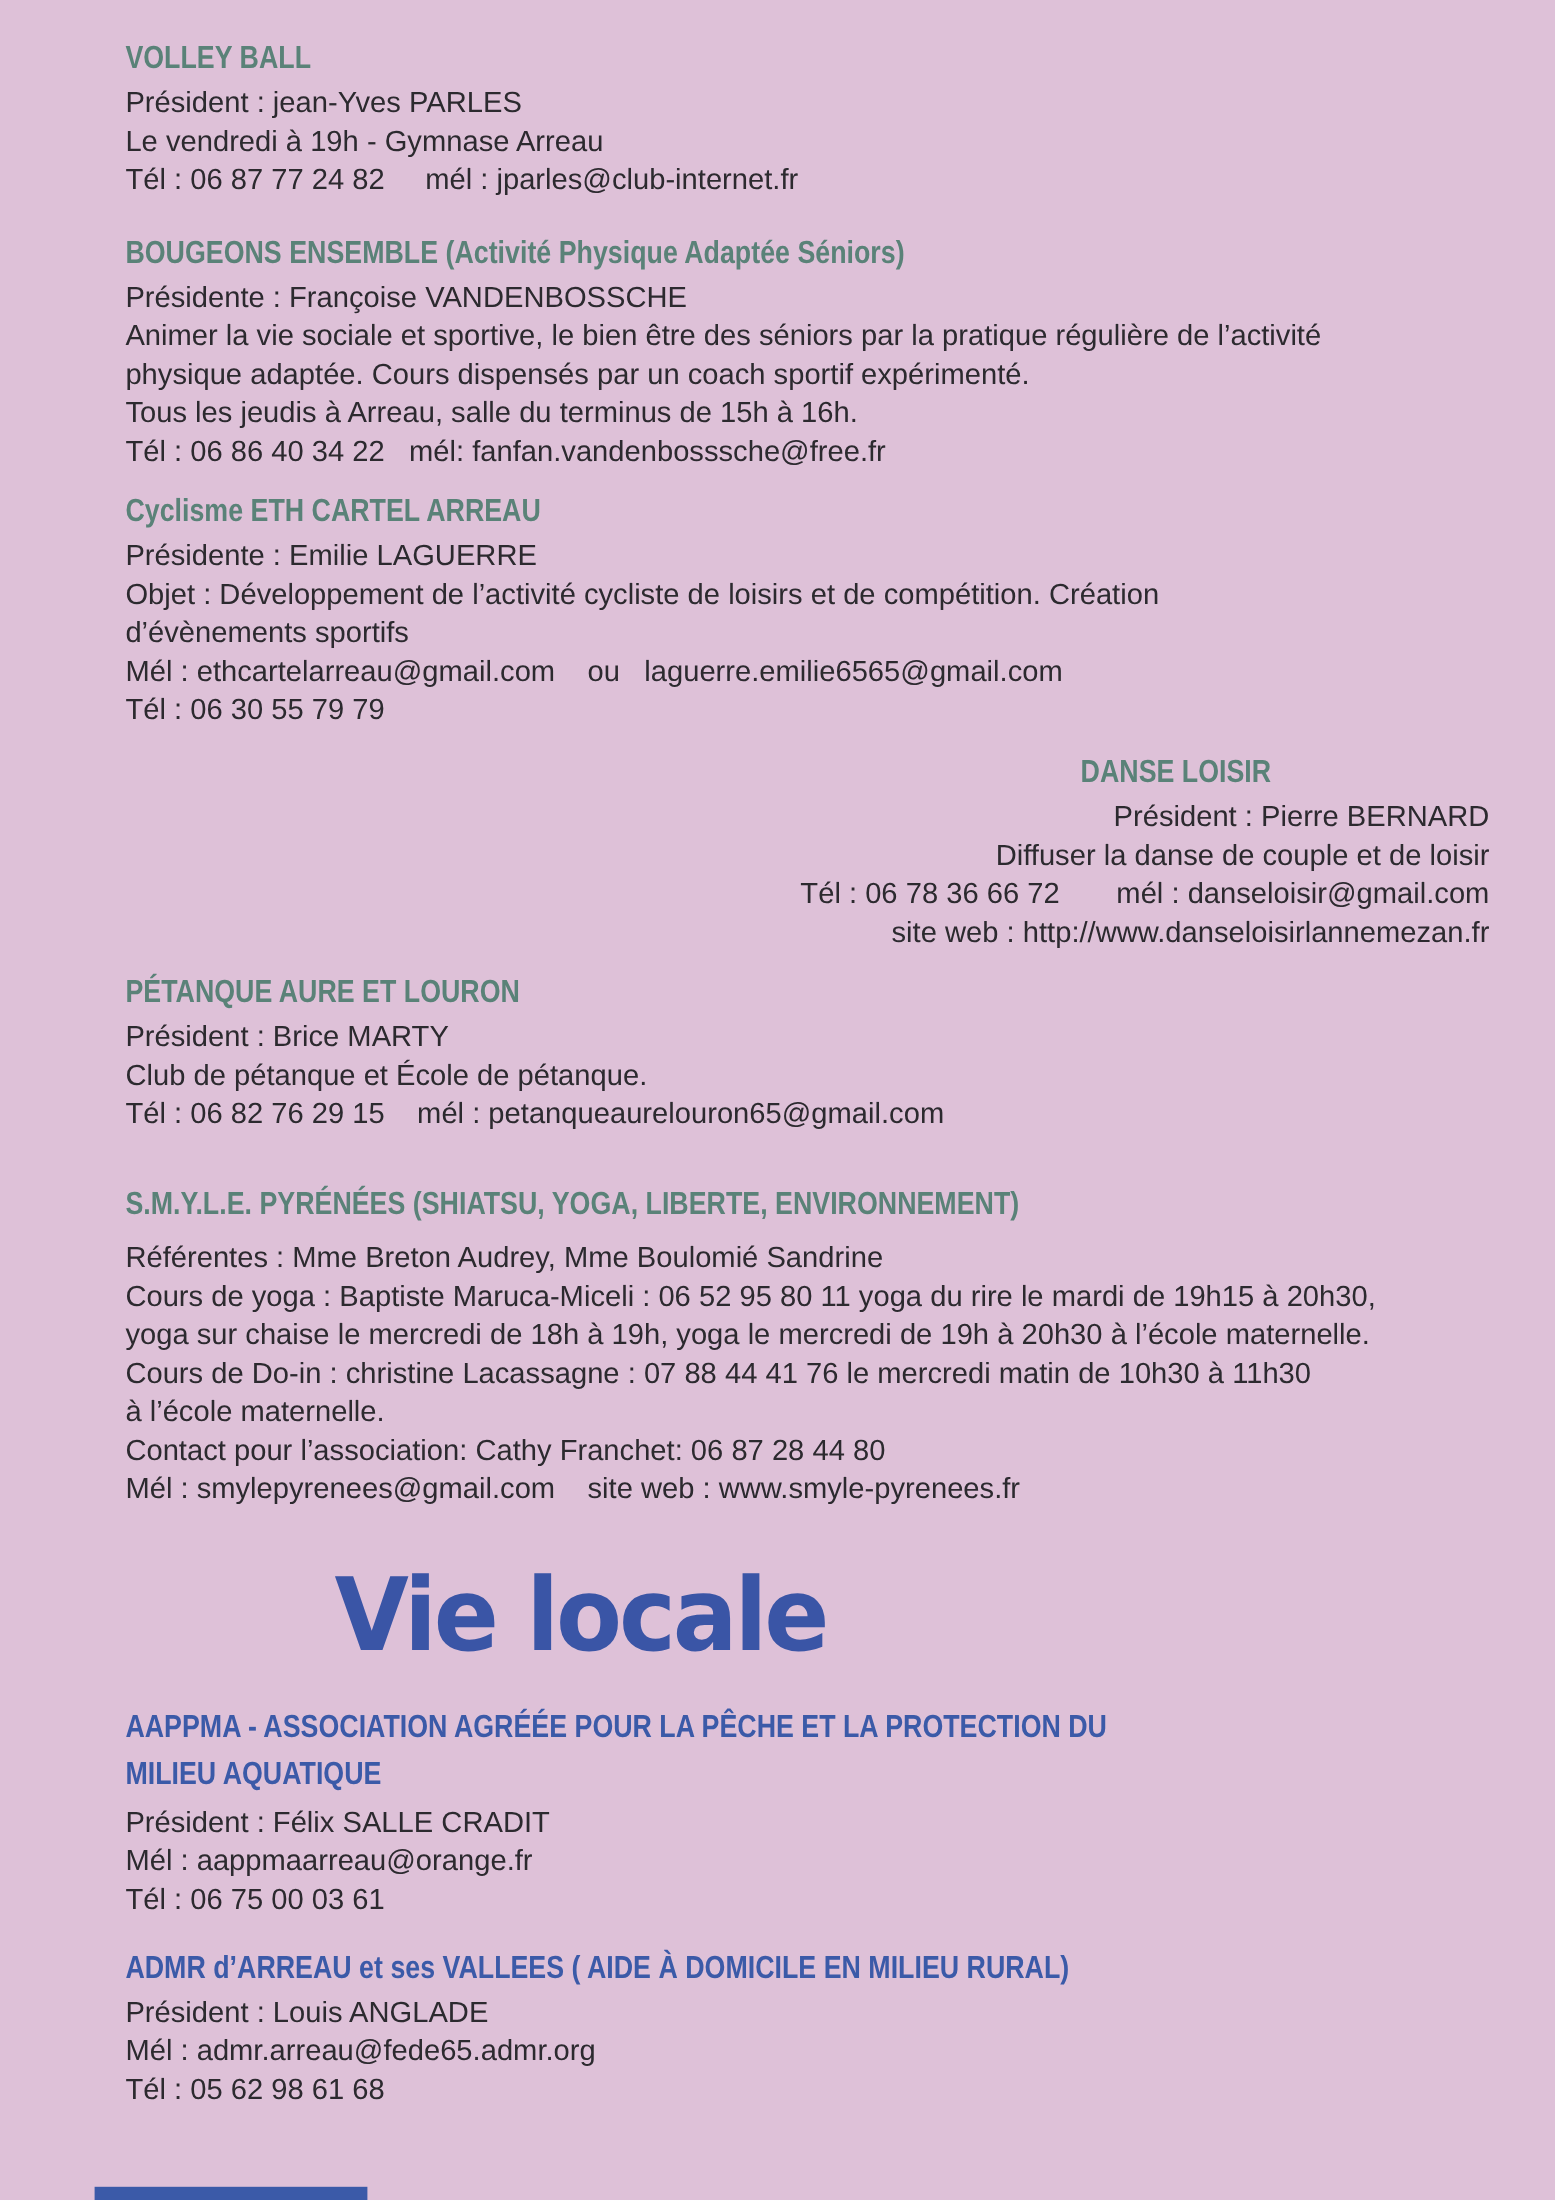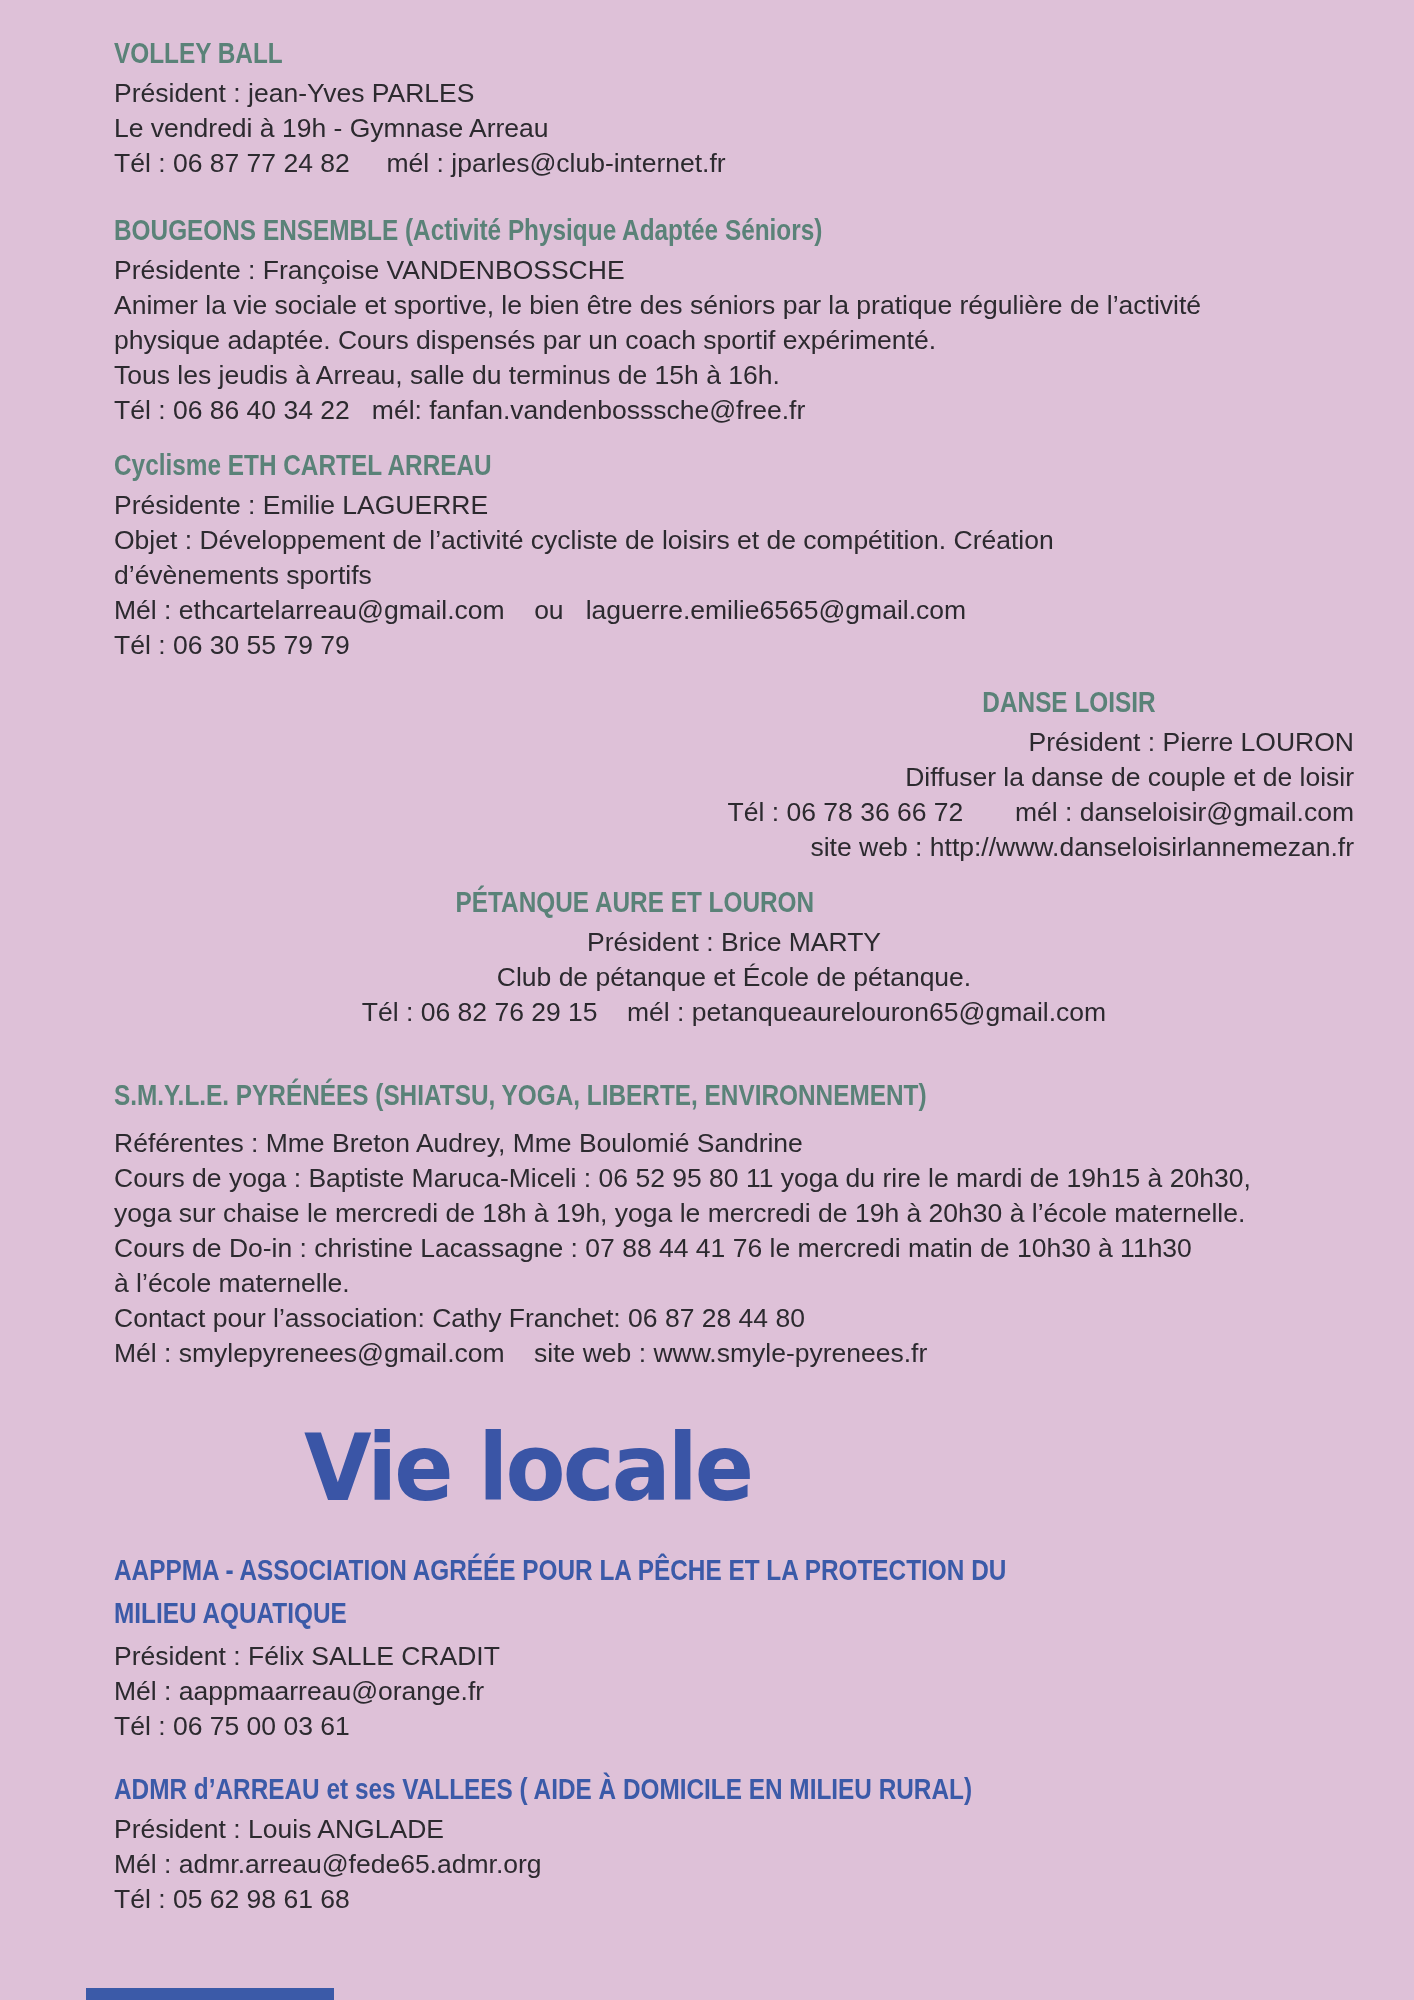--- a/index.html
+++ b/index.html
@@ -25,21 +25,21 @@
     font-weight: bold;
     white-space: nowrap;
     transform: scaleX(0.84);
     transform-origin: left center;
   }
   .teal { color: var(--teal, #5a8278); }
   .blue { color: var(--blue, #3b5aa8); }
   .sec-bougeons { margin-top: 30px; }
   .sec-cyclisme { margin-top: 18px; }
   .sec-danse    { margin-top: 20px; text-align: right; }
-  .sec-petanque { margin-top: 18px; text-align: center; }
+  .sec-petanque { margin-top: 18px; }
   .sec-petanque .line:first-of-type { }
   .sec-smyle    { margin-top: 46px; }
   .sec-smyle h2 { margin-bottom: 12px; }
   .sec-aappma   { margin-top: 26px; }
   .sec-admr     { margin-top: 26px; }
   .title-line {
     font-size: 29px;
     line-height: 43px;
     font-weight: bold;
     white-space: nowrap;
@@ -94,21 +94,21 @@
       <h2 class="teal">Cyclisme ETH CARTEL ARREAU</h2>
       <div class="line">Présidente : Emilie LAGUERRE</div>
       <div class="line">Objet : Développement de l’activité cycliste de loisirs et de compétition. Création</div>
       <div class="line">d’évènements sportifs</div>
       <div class="line">Mél : ethcartelarreau@gmail.com    ou   laguerre.emilie6565@gmail.com</div>
       <div class="line">Tél : 06 30 55 79 79</div>
     </section>
 
     <section class="sec-danse">
       <h2 class="teal">DANSE LOISIR</h2>
-      <div class="line">Président : Pierre LOURON</div>
+      <div class="line">Président : Pierre BERNARD</div>
       <div class="line">Diffuser la danse de couple et de loisir</div>
       <div class="line">Tél : 06 78 36 66 72       mél : danseloisir@gmail.com</div>
       <div class="line">site web : http://www.danseloisirlannemezan.fr</div>
     </section>
 
     <section class="sec-petanque">
       <h2 class="teal">PÉTANQUE AURE ET LOURON</h2>
       <div class="line">Président : Brice MARTY</div>
       <div class="line">Club de pétanque et École de pétanque.</div>
       <div class="line">Tél : 06 82 76 29 15    mél : petanqueaurelouron65@gmail.com</div>

